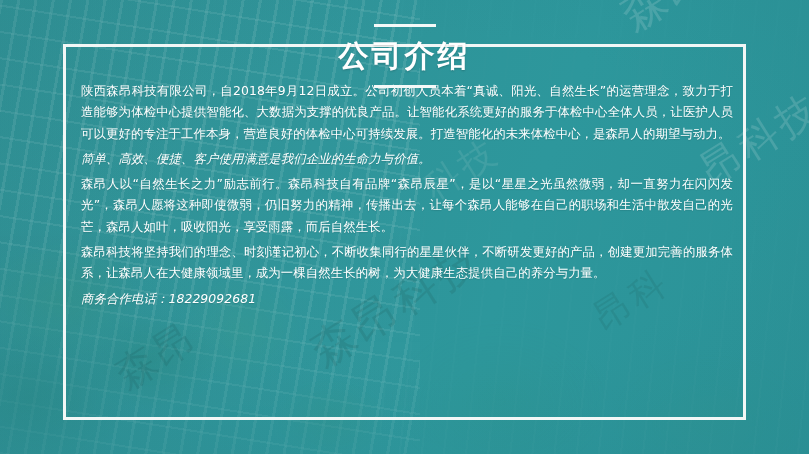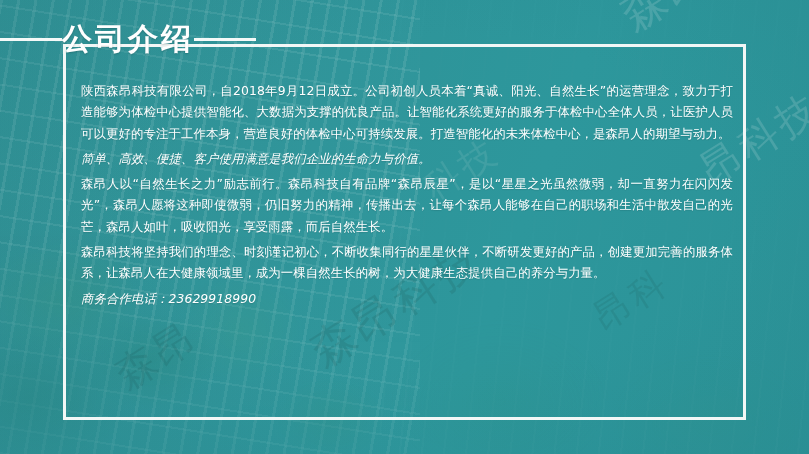--- a/index.html
+++ b/index.html
@@ -103,22 +103,24 @@
     box-sizing: border-box;
   }
 
   
   .title-wrap {
     position: absolute;
     left: 0; right: 0;
     top: 24px;
     display: flex;
     align-items: center;
-    justify-content: flex-start;
+    justify-content: center;
+    gap: 14px;
     z-index: 6;
+    flex-direction: column;
   }
   .title-rule {
     width: 62px;
     height: 3px;
     background: #f4f9f8;
   }
   .title-text {
     color: #ffffff;
     font-size: 30px;
     font-weight: 700;
@@ -174,16 +176,16 @@
     <span class="title-rule"></span>
     <span class="title-text">公司介绍</span>
     <span class="title-rule"></span>
   </div>
 
   <div class="body-text">
     <p>陕西森昂科技有限公司，自2018年9月12日成立。公司初创人员本着“真诚、阳光、自然生长”的运营理念，致力于打造能够为体检中心提供智能化、大数据为支撑的优良产品。让智能化系统更好的服务于体检中心全体人员，让医护人员可以更好的专注于工作本身，营造良好的体检中心可持续发展。打造智能化的未来体检中心，是森昂人的期望与动力。</p>
     <p class="nojust">简单、高效、便捷、客户使用满意是我们企业的生命力与价值。</p>
     <p>森昂人以“自然生长之力”励志前行。森昂科技自有品牌“森昂辰星”，是以“星星之光虽然微弱，却一直努力在闪闪发光”，森昂人愿将这种即使微弱，仍旧努力的精神，传播出去，让每个森昂人能够在自己的职场和生活中散发自己的光芒，森昂人如叶，吸收阳光，享受雨露，而后自然生长。</p>
     <p>森昂科技将坚持我们的理念、时刻谨记初心，不断收集同行的星星伙伴，不断研发更好的产品，创建更加完善的服务体系，让森昂人在大健康领域里，成为一棵自然生长的树，为大健康生态提供自己的养分与力量。</p>
-    <p class="nojust">商务合作电话：23629918990</p>
+    <p class="nojust">商务合作电话：18229092681</p>
   </div>
 
 </div>
 
 </body></html>

